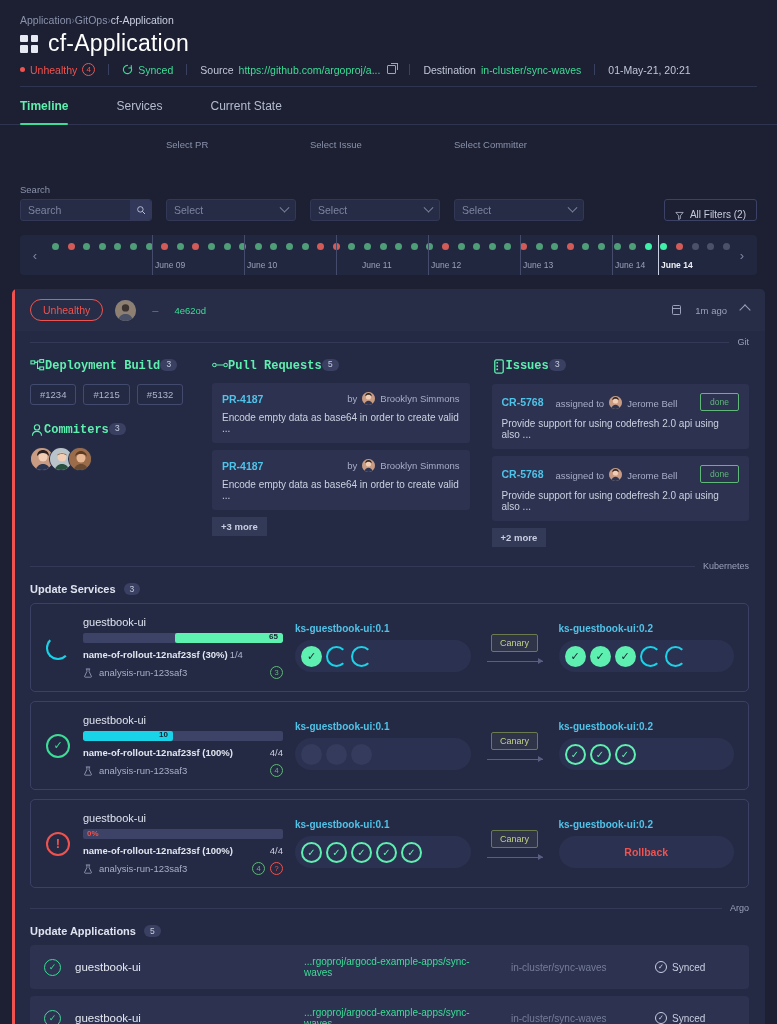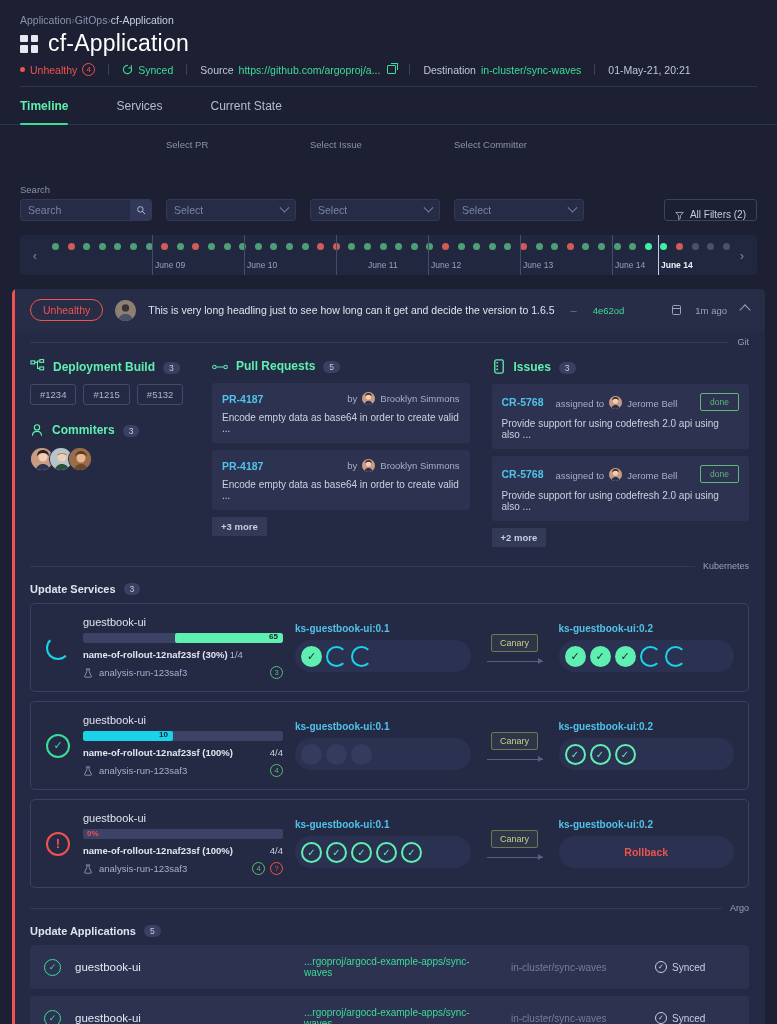--- a/index.html
+++ b/index.html
@@ -102,21 +102,21 @@
   .ev-body{padding:0 0 12px 0;position:relative;}
   .sec-rule-wrap{display:flex;align-items:center;gap:8px;padding:6px 16px 0 18px;}
   .sec-rule-wrap .ln{flex:1;height:1px;background:#333a57;}
   .sec-rule-wrap .tg{font-size:9px;color:#9aa0ba;}
 
   
   .git-cols{display:flex;padding:12px 16px 0 18px;gap:22px;}
   .col-left{width:160px;flex:0 0 auto;}
   .col-mid{flex:1;}
   .col-right{flex:1;}
-  .col-head{display:flex;align-items:flex-end;gap:8px;margin-bottom:10px;}
+  .col-head{display:flex;align-items:flex-start;gap:0;margin-bottom:10px;font-family:Liberation Mono, monospace;}
   .col-head .ttl{color:var(--green);font-size:12px;font-weight:bold;}
   .cbadge{background:#3a4062;color:#c7ccdd;border-radius:8px;font-size:8.5px;padding:1px 6px;min-width:15px;text-align:center;}
   .chip-row{display:flex;flex-wrap:wrap;gap:7px;}
   .chip{border:1px solid #424a6e;border-radius:3px;padding:4px 9px;font-size:9.5px;color:#aeb4cb;cursor:pointer;}
   .avatars{display:flex;align-items:center;}
   .avatars .avatar{width:24px;height:24px;border:1.5px solid #252a44;margin-right:-5px;}
 
   .item-card{background:#2c3250;border-radius:3px;padding:9px 10px;margin-bottom:7px;}
   .item-top{display:flex;align-items:center;gap:6px;}
   .item-id{color:var(--blue);font-size:10.5px;font-weight:bold;}
@@ -327,21 +327,21 @@
           <span class="tl-dot" style="left: 645.6px; background: rgb(74, 81, 104);"></span>
           <span class="tl-dot" style="left: 661.2px; background: rgb(74, 81, 104);"></span>
           <span class="tl-dot" style="left: 676.8px; background: rgb(74, 81, 104);"></span>
         </div>
       <div id="tl-segs">
           <div class="tl-seg" style="left: 106px;"></div>
           <div class="tl-lab" style="left: 106px;">June 09</div>
           <div class="tl-seg" style="left: 198px;"></div>
           <div class="tl-lab" style="left: 198px;">June 10</div>
           <div class="tl-seg" style="left: 290px;"></div>
-          <div class="tl-lab" style="left: 290px; padding-left: 32px;">June 11</div>
+          <div class="tl-lab" style="left: 284px; padding-left: 32px;">June 11</div>
           <div class="tl-seg" style="left: 382px;"></div>
           <div class="tl-lab" style="left: 382px;">June 12</div>
           <div class="tl-seg" style="left: 474px;"></div>
           <div class="tl-lab" style="left: 474px;">June 13</div>
           <div class="tl-seg" style="left: 566px;"></div>
           <div class="tl-lab" style="left: 566px;">June 14</div>
           <div class="tl-seg bold" style="left: 612px;"></div>
           <div class="tl-lab bold" style="left: 612px;">June 14</div>
         </div>
     </div>
@@ -352,21 +352,20 @@
     <div class="rail"></div>
     <div class="ev-head">
       <span class="badge-pill red">Unhealthy</span>
       <span class="avatar">
         <svg viewBox="0 0 24 24" width="21" height="21">
           <rect width="24" height="24" fill="#8d7f72"></rect>
           <circle cx="12" cy="9" r="4.2" fill="#3a3330"></circle>
           <path d="M3 24c1.5-6 5.5-8 9-8s7.5 2 9 8z" fill="#4a5066"></path>
         </svg>
       </span>
-      <span class="ev-title">This is very long headling just to see how long can it get and decide the version to 1.6.5</span>
       <span class="ev-dash">–</span>
       <span class="ev-sha">4e62od</span>
       <span class="ev-right">
         <span class="cal-icon"></span>
         <span>1m ago</span>
         <span class="caret up"></span>
       </span>
     </div>
 
     <div class="ev-body">

